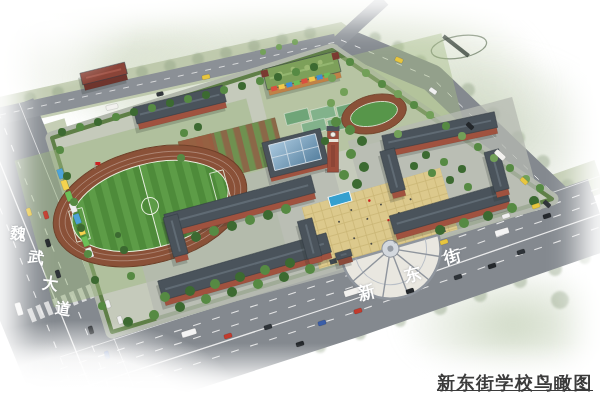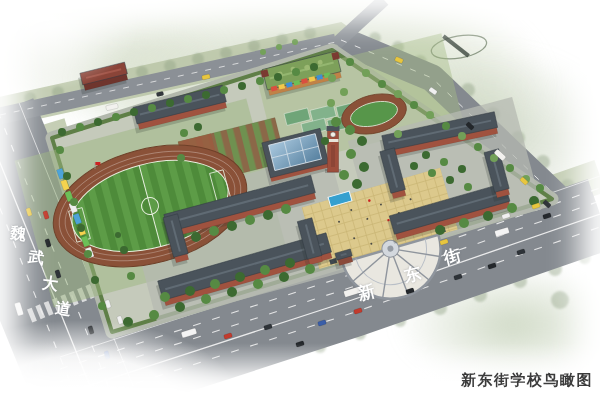--- a/index.html
+++ b/index.html
@@ -20,22 +20,22 @@
     background:radial-gradient(ellipse 55% 60% at 40% 70%, rgba(255,255,255,.98), rgba(255,255,255,.88) 45%, rgba(255,255,255,0) 75%);}
   .vig-bottom{left:0;bottom:0;width:600px;height:58px;
     background:linear-gradient(to bottom, rgba(255,255,255,0), rgba(255,255,255,.7) 60%, #fff 92%);}
   .vig-tl{left:-40px;top:-40px;width:220px;height:160px;
     background:radial-gradient(ellipse 55% 55% at 40% 40%, rgba(255,255,255,.95), rgba(255,255,255,0) 75%);}
   .vig-frame{left:0;top:0;width:600px;height:401px;box-shadow:inset 0 0 32px 20px #fff;}
   .road-char{position:absolute;color:#fff;font-weight:bold;font-size:16px;line-height:1;
     text-shadow:0 0 2px rgba(110,115,120,.55);}
   .south-char{font-size:17px;transform:rotate(-14deg);}
   .west-char{transform:rotate(8deg);}
-  .caption{position:absolute;right:7px;top:371px;font-size:15px;font-weight:bold;
-    color:#3b3b3b;letter-spacing:1.5px;}
+  .caption{position:absolute;right:7px;top:371px;font-size:18px;font-weight:bold;
+    color:#3b3b3b;letter-spacing:1.5px;text-decoration:underline;}
 </style>
 </head>
 <body>
 
 <div class="stage">
 
   <div class="wash wash-a"></div>
   <div class="wash wash-b"></div>
   <div class="wash wash-c"></div>
   <div class="wash wash-d"></div>

